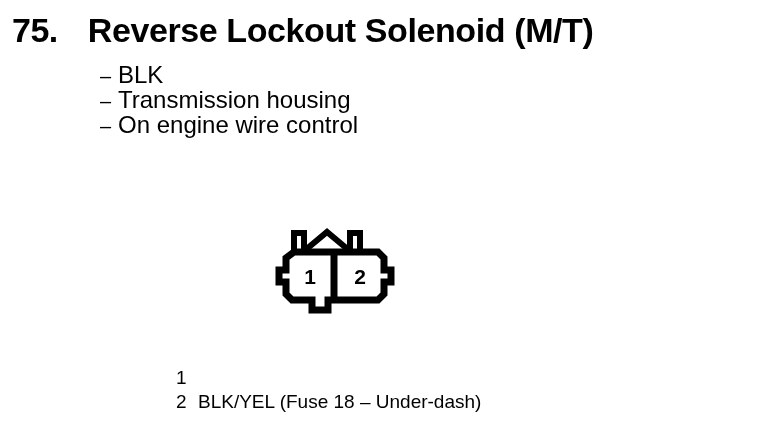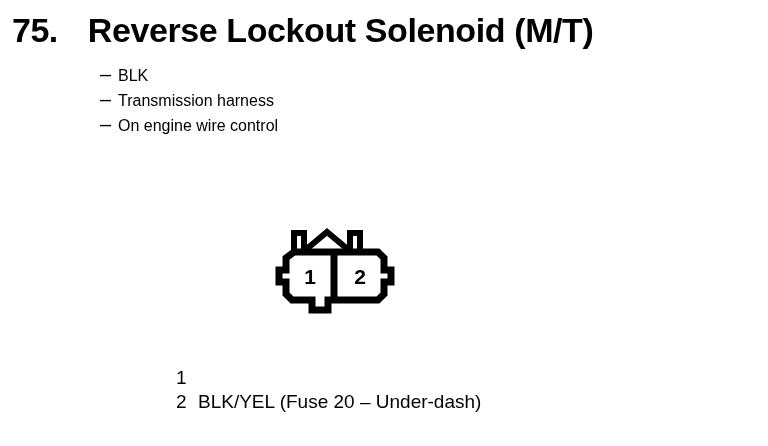--- a/index.html
+++ b/index.html
@@ -66,21 +66,21 @@
     height: 25px;
     white-space: nowrap;
   }
   .spec-dash {
     font-size: 20px;
     line-height: 25px;
     width: 18px;
     flex: 0 0 18px;
   }
   .spec-text {
-    font-size: 16px;
+    font-size: 24px;
     line-height: 25px;
   }
 
   
   .connector-wrap {
     position: absolute;
     left: 268px;
     top: 222px;
     width: 170px;
     height: 110px;
@@ -133,21 +133,21 @@
 
   <div class="specs">
 
     <div class="spec-row">
       <span class="spec-dash">–</span>
       <span class="spec-text">BLK</span>
     </div>
 
     <div class="spec-row">
       <span class="spec-dash">–</span>
-      <span class="spec-text">Transmission harness</span>
+      <span class="spec-text">Transmission housing</span>
     </div>
 
     <div class="spec-row">
       <span class="spec-dash">–</span>
       <span class="spec-text">On engine wire control</span>
     </div>
 
   </div>
 
   <div class="connector-wrap">
@@ -194,18 +194,18 @@
   </div>
 
   <div class="legend">
 
     <div class="legend-row">
       <span class="legend-pin">1</span>
     </div>
 
     <div class="legend-row">
       <span class="legend-pin">2</span>
-      <span class="legend-desc">BLK/YEL (Fuse 20 – Under-dash)</span>
+      <span class="legend-desc">BLK/YEL (Fuse 18 – Under-dash)</span>
     </div>
 
   </div>
 
 </div>
 
 </body></html>

